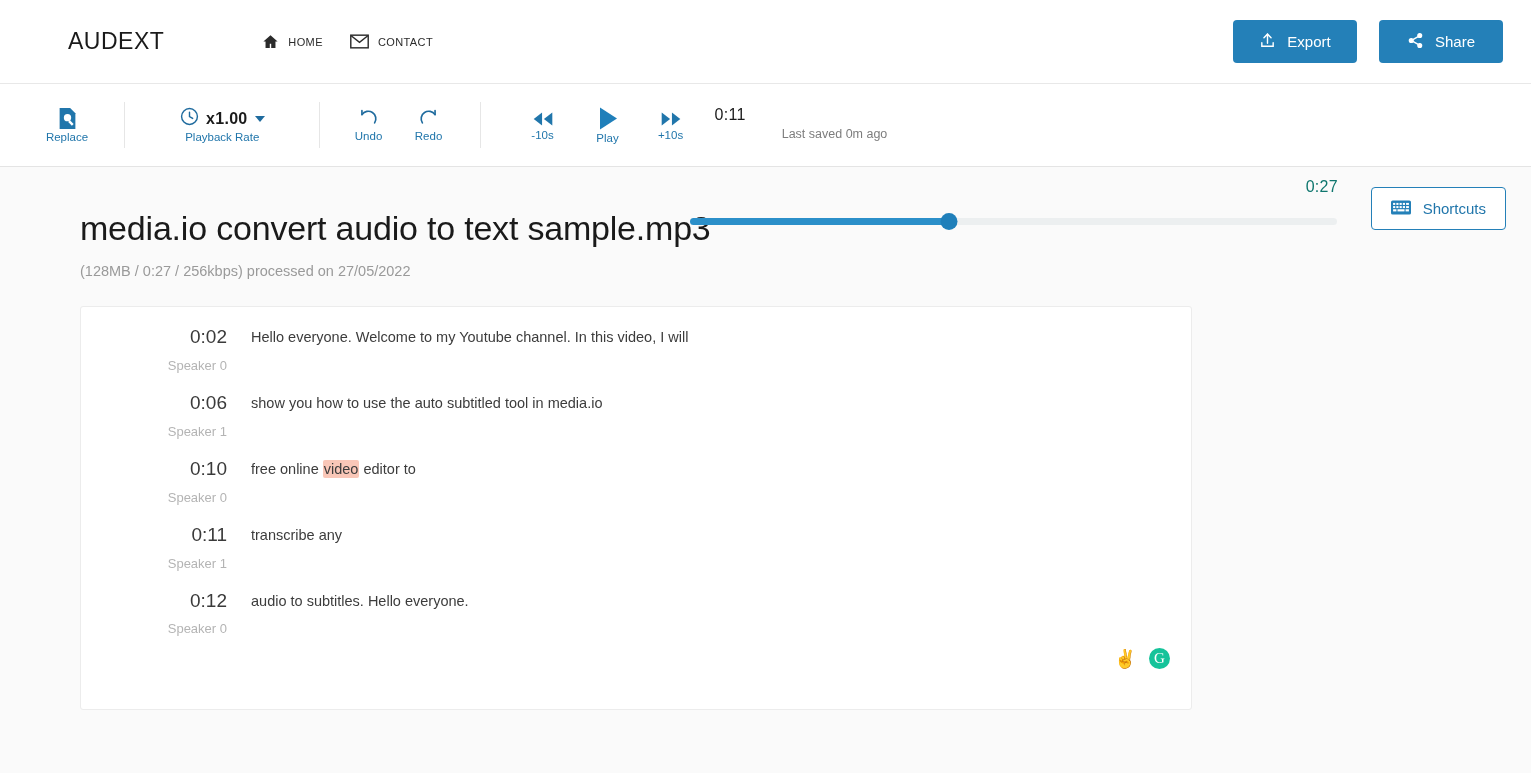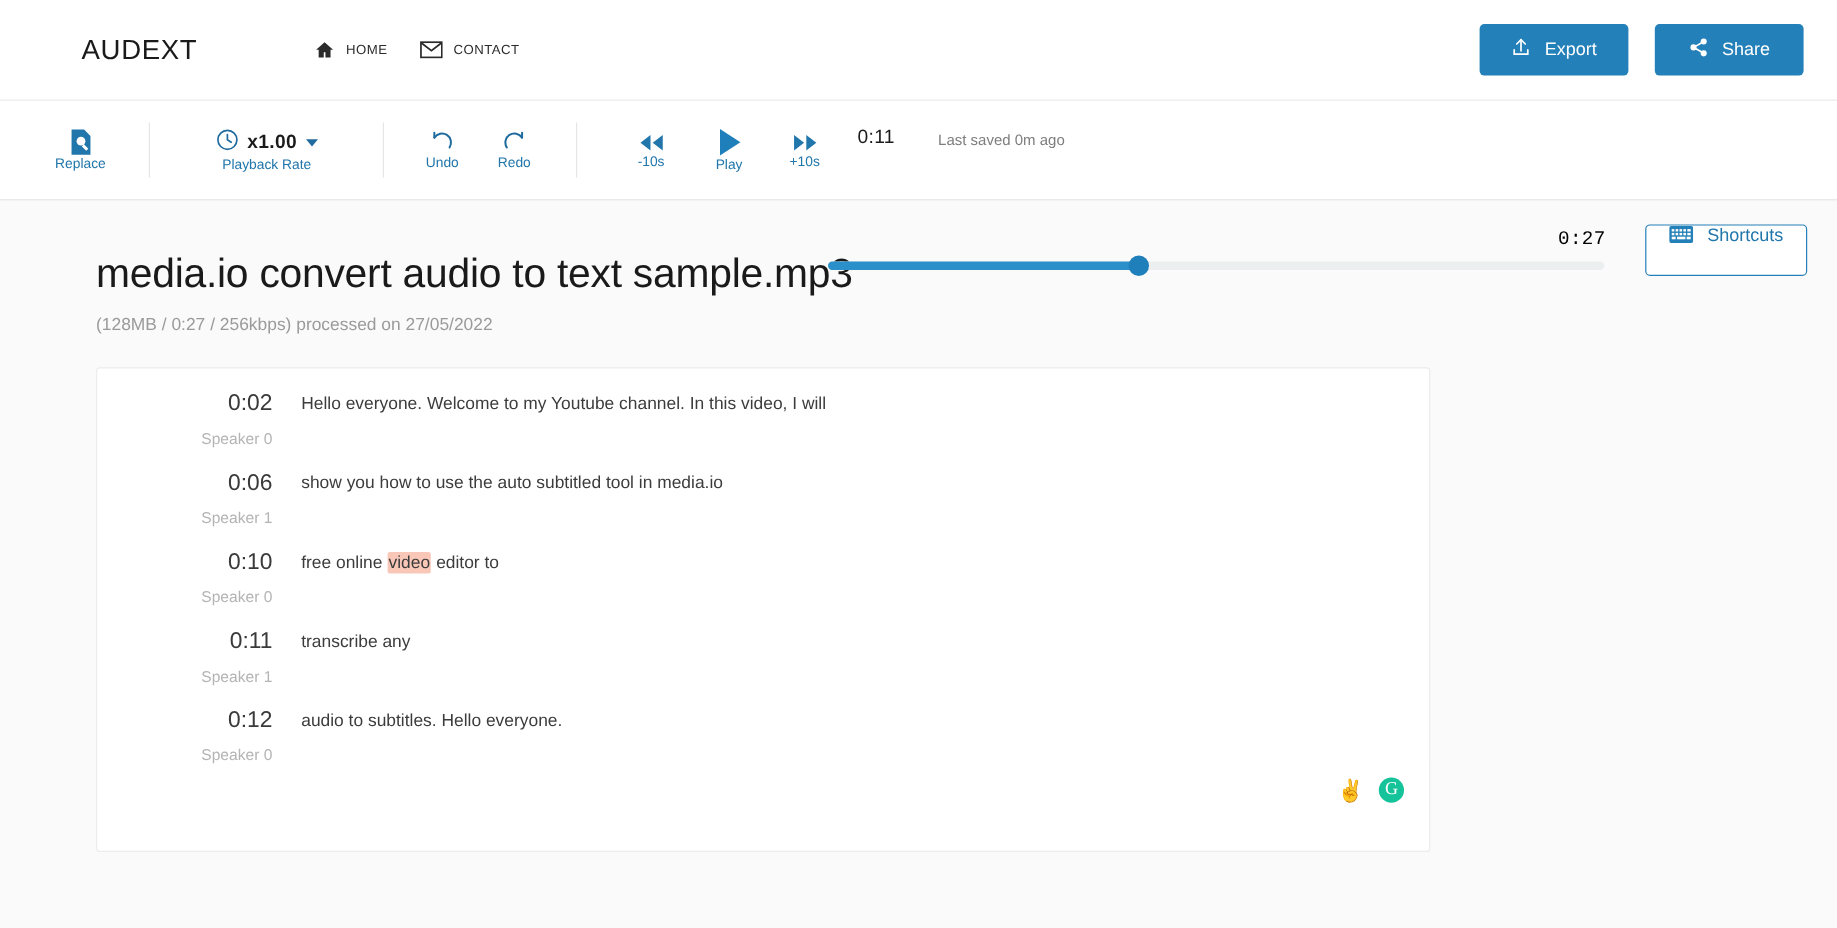--- a/index.html
+++ b/index.html
@@ -99,26 +99,25 @@
     border-top: 6px solid #1f6b9e;
   }
 
   .time-cur {
     font-size: 16px;
     color: #1b1b1b;
     letter-spacing: .3px;
   }
   .time-end {
     font-size: 16px;
-    color: #000000;
+    color: #0f766e;
     letter-spacing: .3px;
     position: absolute;
     right: 193px;
-    top: 106px;
-    font-family: Liberation Mono, monospace;
+    top: 94px;
   }
   .saved {
     font-size: 12.5px;
     color: #7d7d7d;
   }
 
   .progress-wrap {
     position: absolute;
     left: 690px;
     top: 134px;
@@ -154,21 +153,21 @@
     right: 25px;
     top: 103px;
     height: 43px;
     padding: 0 19px;
     background: #fff;
     border: 1px solid #2480b8;
     border-radius: 4px;
     color: #2176ab;
     font-size: 15px;
     display: flex;
-    align-items: flex-start;
+    align-items: center;
     gap: 12px;
     cursor: pointer;
     font-family: "Liberation Sans", sans-serif;
   }
 
   
   .main {
     background: #fafafa;
     height: 616px;
     padding-left: 80px;
@@ -381,21 +380,21 @@
     <span class="tool-icon-row">
       <svg width="26" height="18" viewBox="0 0 28 18" fill="#2176ab">
           <path d="M4 2v14l9-7z"></path>
           <path d="M15 2v14l9-7z"></path>
         </svg>
     </span>
     <span class="tlabel">+10s</span>
   </div>
 
   <span class="time-cur" style="margin-left:22px;align-self:flex-start;margin-top:22px;">0:11</span>
-  <span class="saved" style="margin-left:36px;align-self:flex-start;margin-top:26px;">Last saved 0m ago</span>
+  <span class="saved" style="margin-left:36px;align-self:flex-start;margin-top:43px;">Last saved 0m ago</span>
 
   <span class="time-end">0:27</span>
 
   <div class="progress-wrap">
     <div class="progress-track"></div>
     <div class="progress-fill" id="pfill" style="width: 40%;"></div>
     <div class="progress-handle" id="phandle" style="left: 40%;"></div>
   </div>
 
   <button class="btn-outline">

